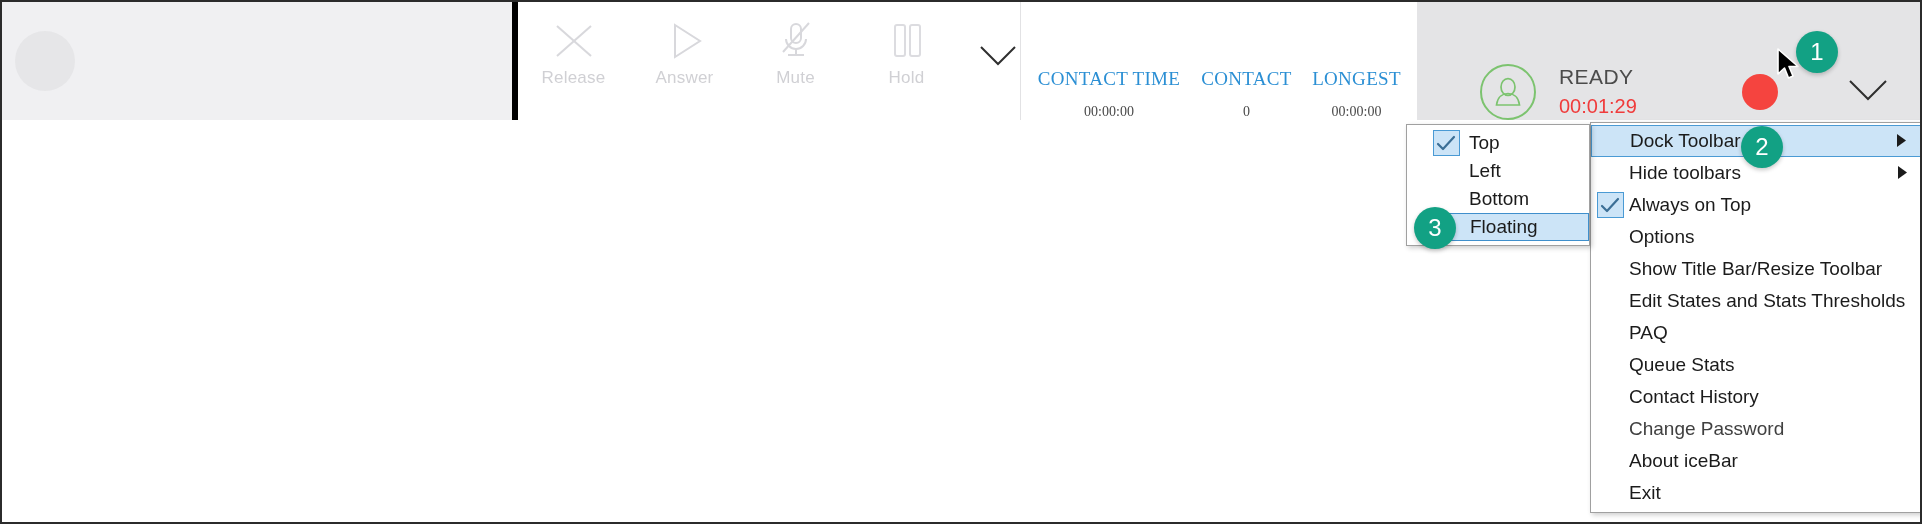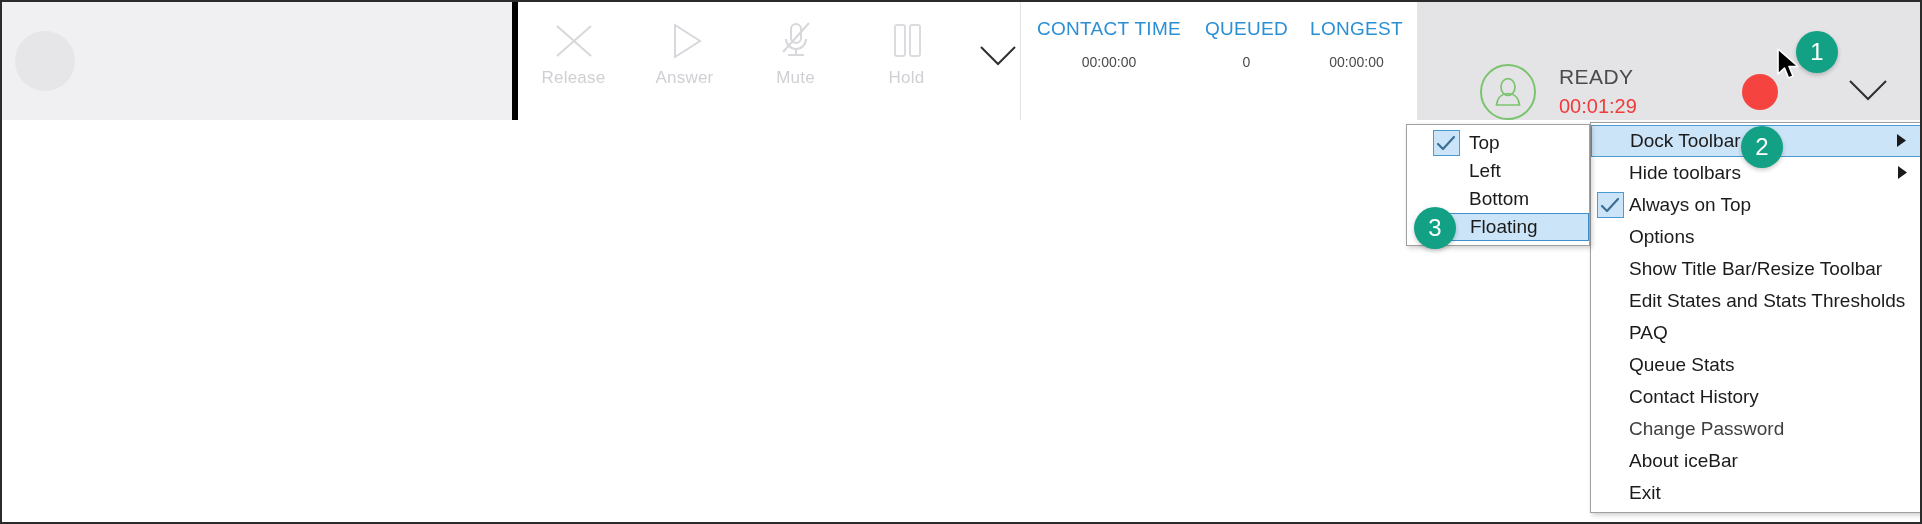--- a/index.html
+++ b/index.html
@@ -80,24 +80,25 @@
     position: absolute;
     left: 460px;
     top: 41px;
   }
 
   
   .tb-stats {
     flex: 0 0 396px;
     background: #ffffff;
     display: flex;
-    align-items: flex-start;
+    align-items: flex-end;
     justify-content: center;
     padding-top: 16px;
     gap: 0;
+    font-family: Liberation Serif, serif;
   }
   .stat {
     display: flex;
     flex-direction: column;
     align-items: center;
     padding: 0 10px;
   }
   .stat-label {
     font-size: 19px;
     color: #2b8fd4;
@@ -327,21 +328,21 @@
         </svg>
       </div>
     </div>
 
     <div class="tb-stats">
       <div class="stat stat-w-contact">
         <div class="stat-label">CONTACT TIME</div>
         <div class="stat-value">00:00:00</div>
       </div>
       <div class="stat stat-w-queued">
-        <div class="stat-label">QUEUED</div>
+        <div class="stat-label">CONTACT</div>
         <div class="stat-value">0</div>
       </div>
       <div class="stat stat-w-longest">
         <div class="stat-label">LONGEST</div>
         <div class="stat-value">00:00:00</div>
       </div>
     </div>
 
     <div class="tb-status">
       <div class="status-bar-green"></div>

